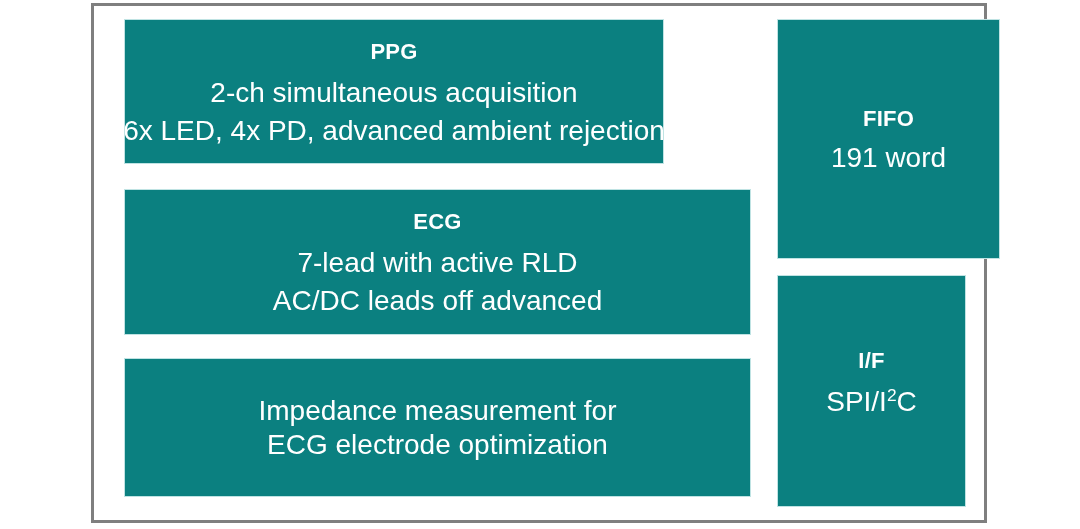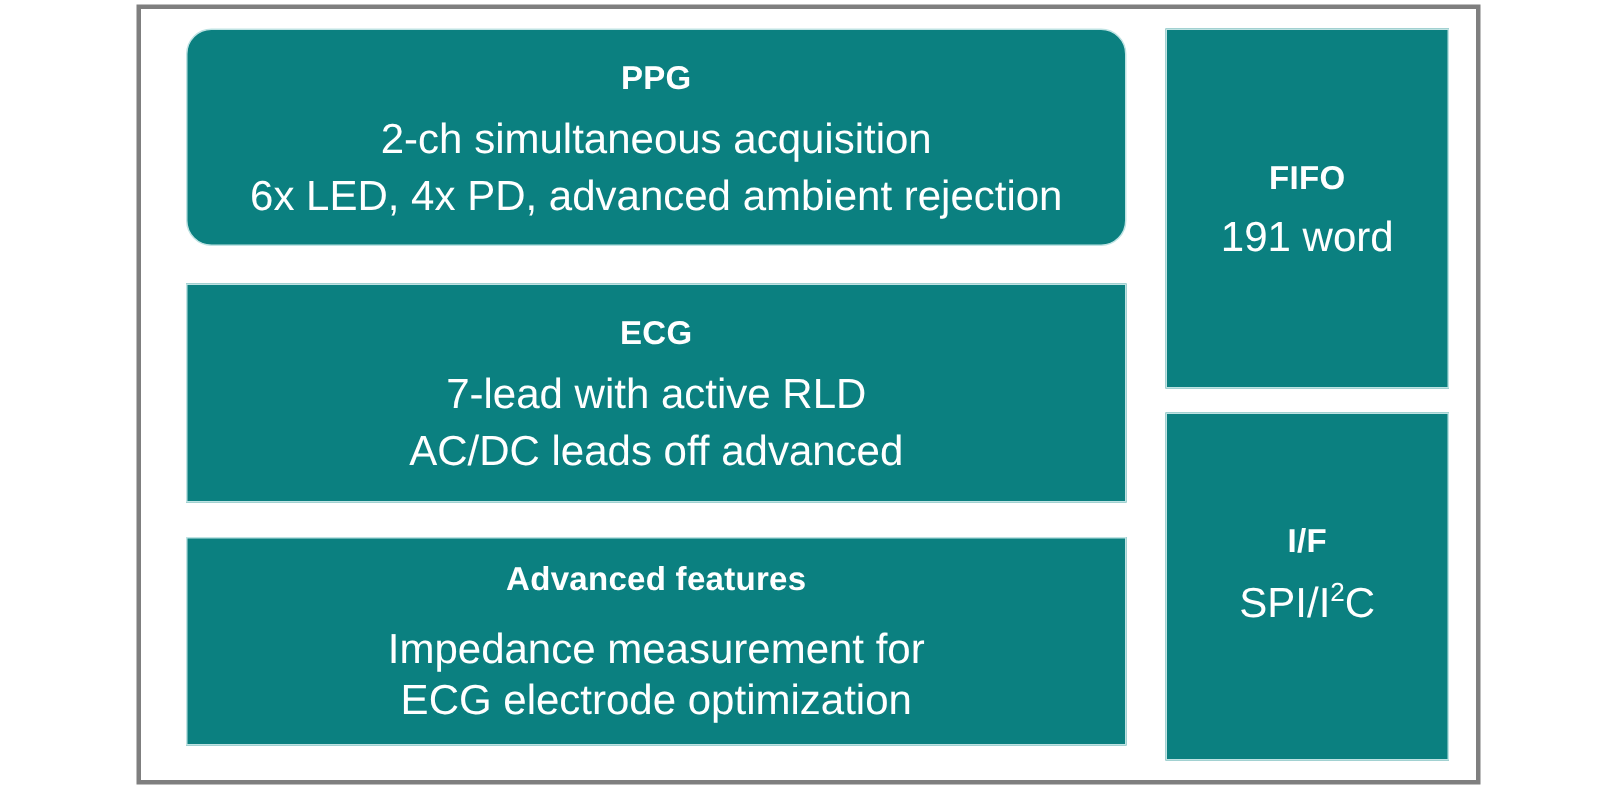--- a/index.html
+++ b/index.html
@@ -60,23 +60,22 @@
     font-weight: normal;
     font-size: 28px;
     line-height: 30px;
     white-space: nowrap;
   }
 
   
   #block-ppg {
     left: 30px;
     top: 13px;
-    width: 627px;
+    width: 540px;
     height: 145px;
-    border-radius: 17px;
   }
   #block-ppg .title { margin-bottom: 12px; }
   #block-ppg .line + .line { margin-top: 8px; }
 
   #block-ecg {
     left: 30px;
     top: 183px;
     width: 627px;
     height: 146px;
   }
@@ -89,21 +88,21 @@
     width: 627px;
     height: 139px;
   }
   #block-advanced .title { margin-bottom: 16px; }
   #block-advanced .line { line-height: 34px; }
 
   
   #block-fifo {
     left: 683px;
     top: 13px;
-    width: 189px;
+    width: 223px;
     height: 240px;
     text-align: center;
   }
   #block-fifo .title { margin-bottom: 10px; }
 
   #block-if {
     left: 683px;
     top: 269px;
     width: 189px;
     height: 232px;
@@ -135,21 +134,20 @@
       <div class="line">6x LED, 4x PD, advanced ambient rejection</div>
     </div>
 
     <div class="block" id="block-ecg">
       <div class="title">ECG</div>
       <div class="line">7-lead with active RLD</div>
       <div class="line">AC/DC leads off advanced</div>
     </div>
 
     <div class="block" id="block-advanced">
-      <div class="title">Advanced features</div>
       <div class="line">Impedance measurement for</div>
       <div class="line">ECG electrode optimization</div>
     </div>
 
     <div class="block" id="block-fifo">
       <div class="title">FIFO</div>
       <div class="line">191 word</div>
     </div>
 
     <div class="block" id="block-if">

